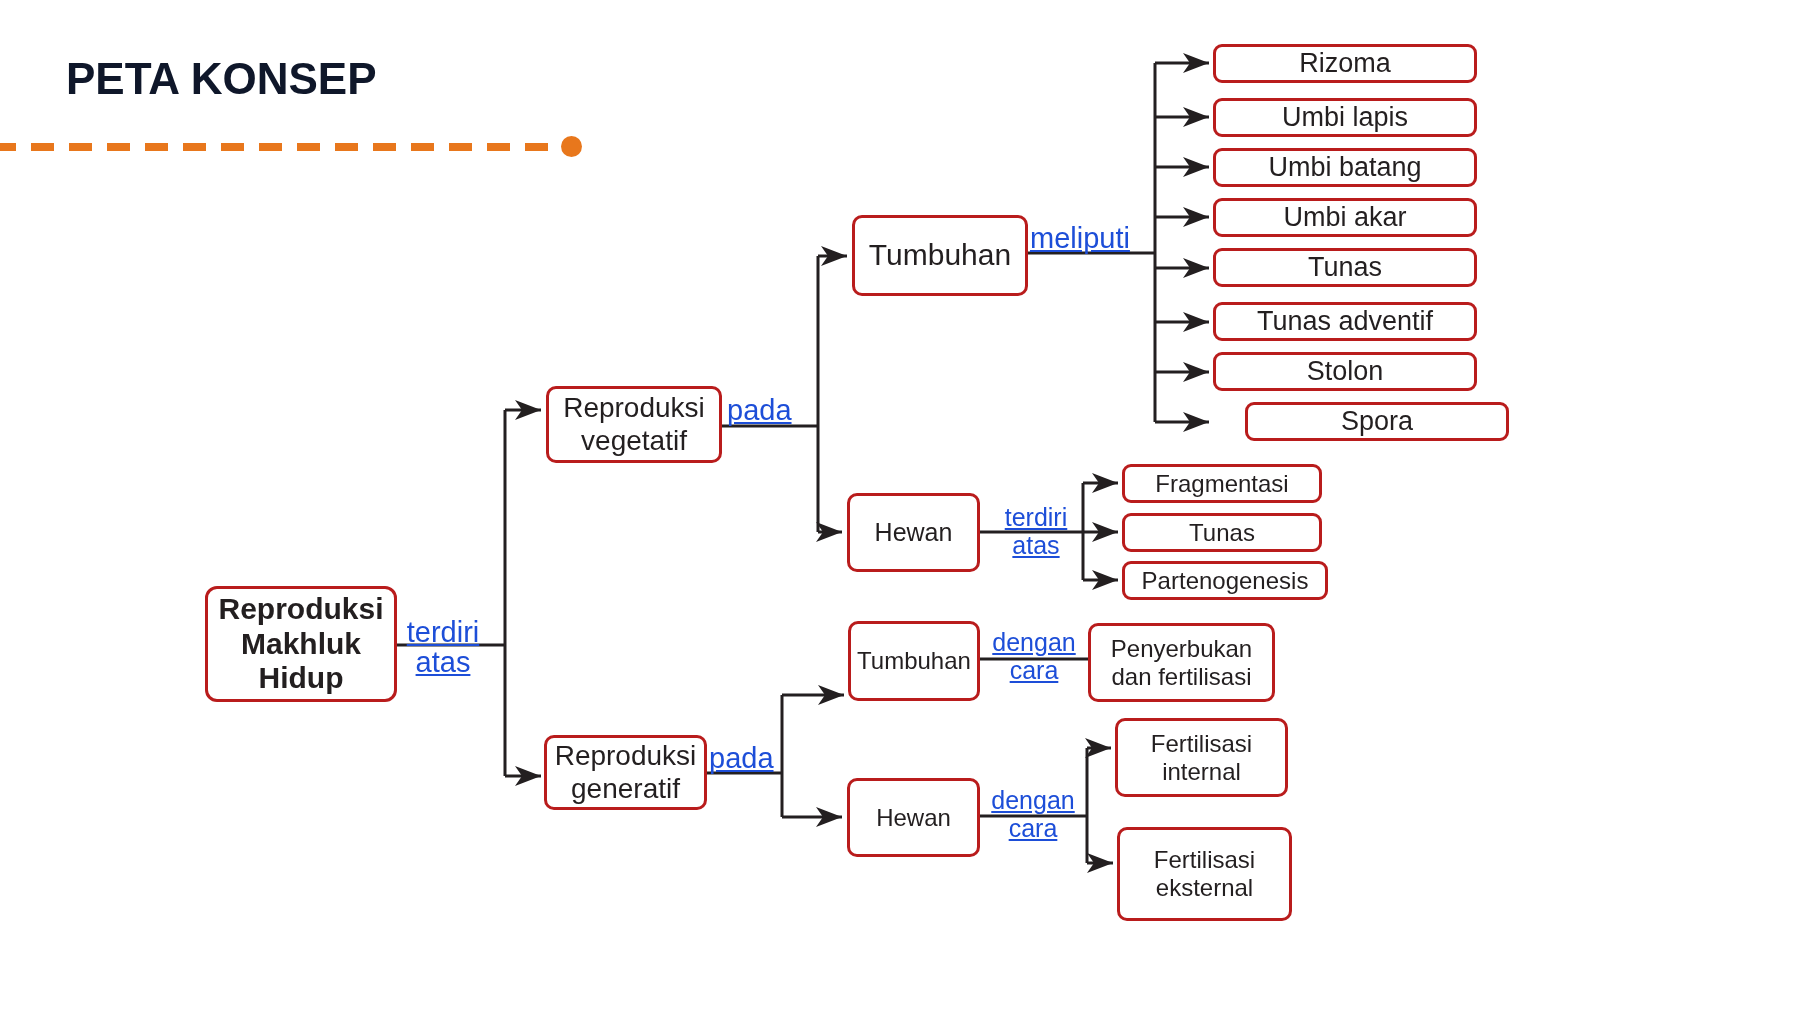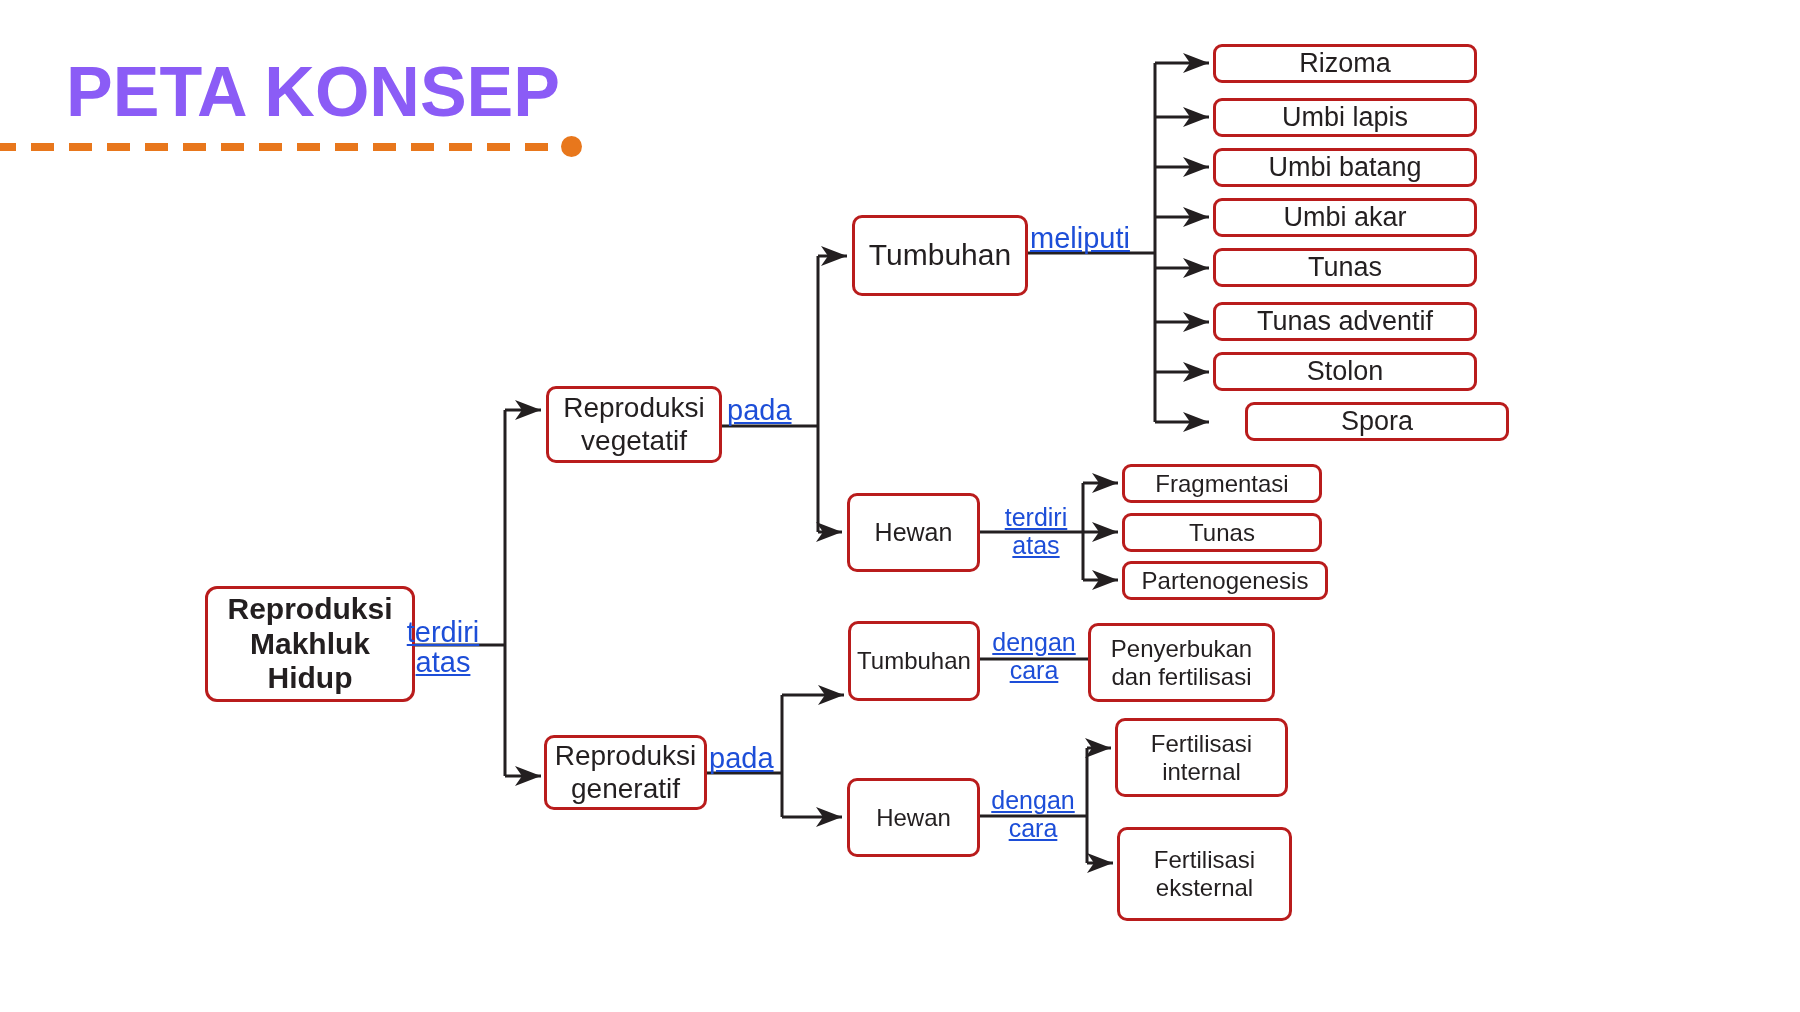--- a/index.html
+++ b/index.html
@@ -1,43 +1,43 @@
 <!DOCTYPE html>
 <html><head>
 <meta charset="utf-8">
 <style>
   html,body{margin:0;padding:0;background:#ffffff;}
   #stage{
     position:relative;width:1800px;height:1012px;background:#ffffff;overflow:hidden;
     font-family:"Liberation Sans", sans-serif;color:#231f20;
   }
   #title{
-    position:absolute;left:66px;top:57px;font-size:70px;font-weight:bold;
-    letter-spacing:0px;color:#8b5cf6;line-height:1;white-space:nowrap;
+    position:absolute;left:66px;top:57px;font-size:44px;font-weight:bold;
+    letter-spacing:0px;color:#0f172a;line-height:1;white-space:nowrap;
   }
   #dash-line{
     position:absolute;left:-7px;top:143px;width:576px;height:8px;
     background:repeating-linear-gradient(90deg,#e8771c 0 23px,transparent 23px 38px);
   }
   #dash-dot{
     position:absolute;left:561px;top:136px;width:21px;height:21px;border-radius:50%;
     background:#e8771c;
   }
   #connectors{position:absolute;left:0;top:0;}
   .box{
     position:absolute;box-sizing:border-box;background:#ffffff;
     border:3px solid #b91c1c;border-radius:10px;
     display:flex;align-items:center;justify-content:center;text-align:center;
     line-height:1.15;color:#231f20;white-space:pre-line;
   }
   .elabel{
     position:absolute;color:#1d4ed8;text-align:center;white-space:normal;text-decoration:underline;
   }
   
-  #b-root{left:205px;top:586px;width:210px;height:116px;font-size:30px;font-weight:bold;border-radius:12px;}
+  #b-root{left:205px;top:586px;width:192px;height:116px;font-size:30px;font-weight:bold;border-radius:12px;}
   #b-veg {left:546px;top:386px;width:176px;height:77px;font-size:28px;}
   #b-tveg{left:852px;top:215px;width:176px;height:81px;font-size:30px;}
   #b-hveg{left:847px;top:493px;width:133px;height:79px;font-size:25px;}
   #b-gen {left:544px;top:735px;width:163px;height:75px;font-size:28px;}
   #b-tgen{left:848px;top:621px;width:132px;height:80px;font-size:24px;}
   #b-hgen{left:847px;top:778px;width:133px;height:79px;font-size:24px;}
   .leaf-a{left:1213px;width:264px;height:39px;font-size:27px;border-radius:9px;}
   #b-l0{top:44px;}  #b-l1{top:98px;}  #b-l2{top:148px;} #b-l3{top:198px;}
   #b-l4{top:248px;} #b-l5{top:302px;} #b-l6{top:352px;} #b-l7{top:402px;margin-left:32px;}
   .leaf-b{left:1122px;width:200px;height:39px;font-size:24px;border-radius:9px;}

